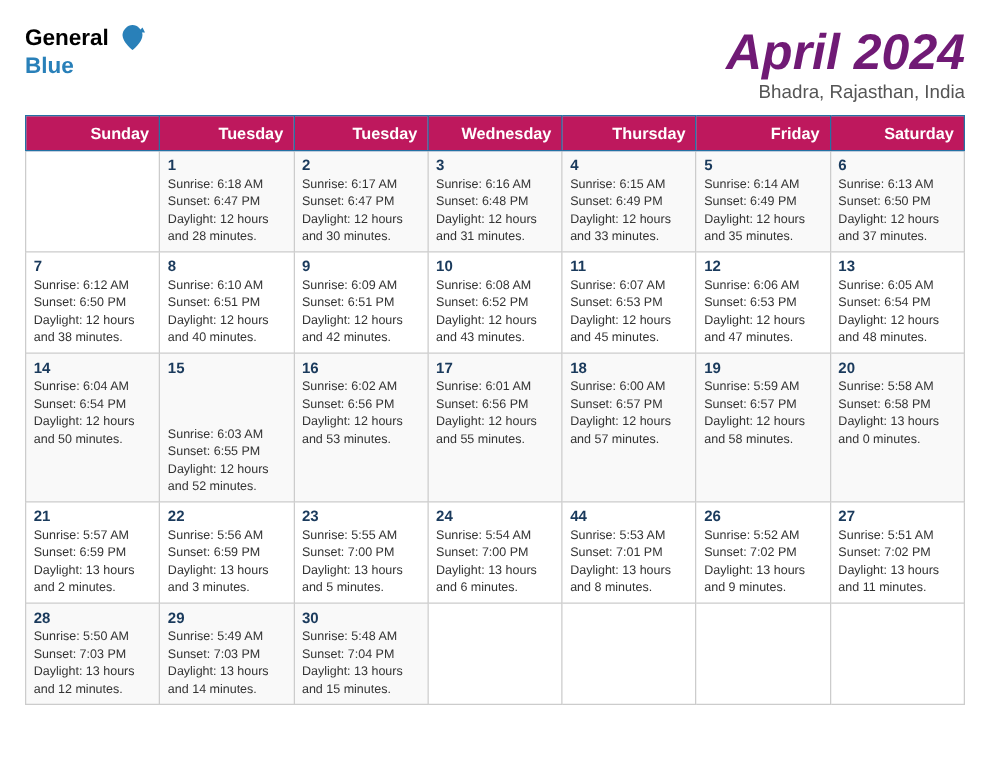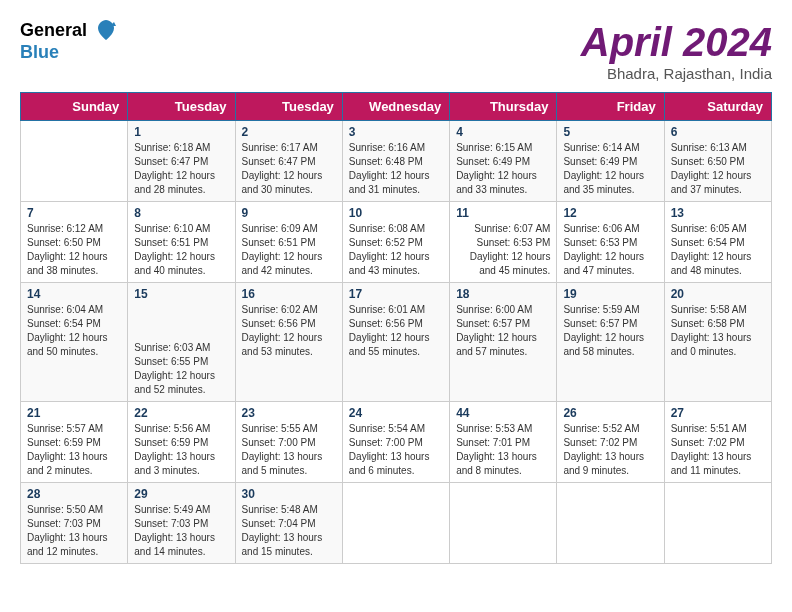--- a/index.html
+++ b/index.html
@@ -196,21 +196,21 @@
         </td>
         <td>
           <div class="day-number">10</div>
           <div class="day-info" style="white-space: pre-line;">Sunrise: 6:08 AM
 Sunset: 6:52 PM
 Daylight: 12 hours
 and 43 minutes.</div>
         </td>
         <td>
           <div class="day-number">11</div>
-          <div class="day-info" style="white-space: pre-line; text-align: right;">Sunrise: 6:07 AM
+          <div class="day-info" style="white-space: pre-line;">Sunrise: 6:07 AM
 Sunset: 6:53 PM
 Daylight: 12 hours
 and 45 minutes.</div>
         </td>
         <td>
           <div class="day-number">12</div>
           <div class="day-info" style="white-space: pre-line;">Sunrise: 6:06 AM
 Sunset: 6:53 PM
 Daylight: 12 hours
 and 47 minutes.</div>

